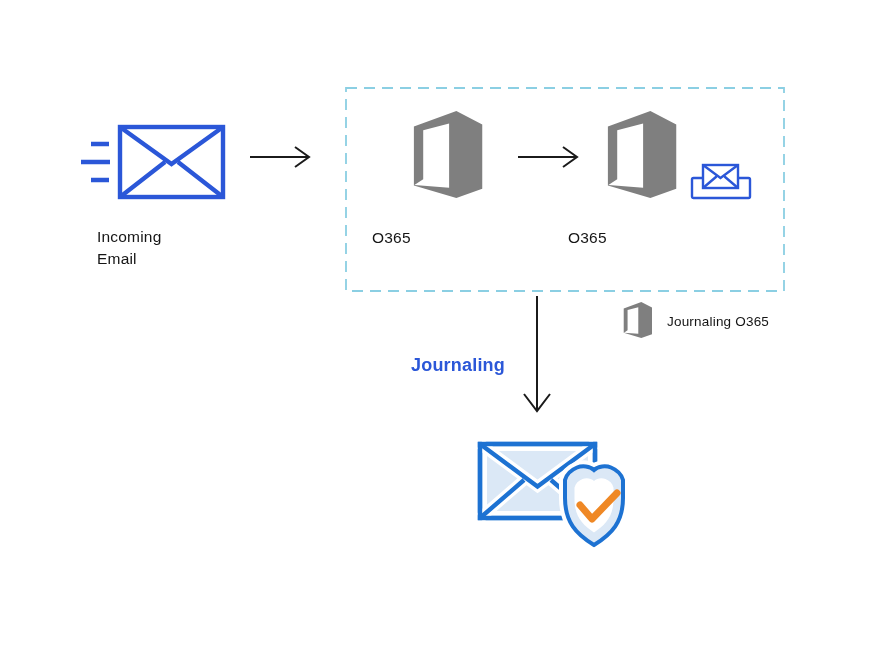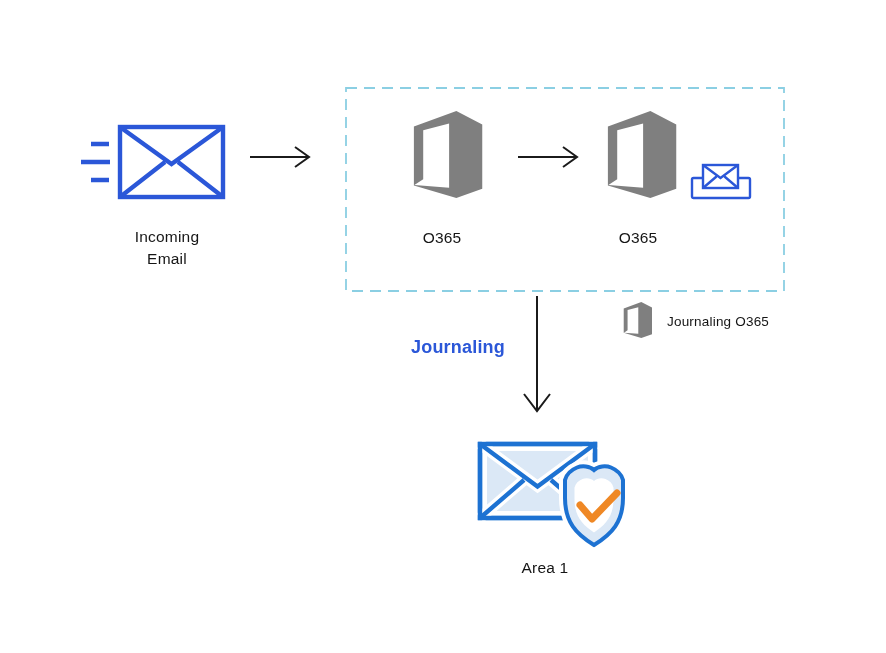--- a/index.html
+++ b/index.html
@@ -2,21 +2,21 @@
 <html style="--royal-blue: #2b57d8; --area-blue: #1d72d2; --area-light: #dbe8f6; --check-orange: #ef8825; --logo-gray: #7f7f7f; --box-dash: #8bcfe3; --arrow-black: #1b1b1b; --text-black: #151515;"><head>
 <meta charset="utf-8">
 <style>
   html,body{margin:0;padding:0;background:#fff;}
   .canvas{
     position:relative;width:886px;height:653px;background:#fff;overflow:hidden;
     font-family:"Liberation Sans", sans-serif;
   }
   .abs{position:absolute;}
   .node-label{
-    position:absolute;text-align:center;color:var(--text-black);
+    position:absolute;text-align:left;color:var(--text-black);
     font-size:15.5px;line-height:22px;letter-spacing:0.2px;
   }
   .journaling{
     position:absolute;color:var(--royal-blue);font-size:18px;font-weight:600;
     text-align:right;letter-spacing:0.2px;
   }
   .legend-label{
     position:absolute;color:var(--text-black);font-size:13.5px;letter-spacing:0.2px;
   }
   
@@ -78,21 +78,21 @@
   </svg>
 
   <svg class="abs" style="left:622px;top:302px" width="30" height="36">
     <use href="#o365logo" width="30" height="36"></use>
   </svg>
   <div class="legend-label" style="left:667px;top:314px">Journaling O365</div>
 
   <svg class="abs" style="left:521px;top:296px" width="32" height="120">
     <path d="M16,0 V114 M3,98 L16,115 L29,98" class="fn sk" stroke-width="2"></path>
   </svg>
-  <div class="journaling" style="left:395px;top:337px;width:110px">Journaling</div>
+  <div class="journaling" style="left:395px;top:355px;width:110px">Journaling</div>
 
   <svg class="abs" style="left:476px;top:438px" width="152" height="115">
     <rect x="4" y="6" width="115" height="74" class="fw sa" stroke-width="4.4"></rect>
     <rect x="11" y="13" width="101" height="60" class="fl"></rect>
     <path d="M4,6 L61.5,48.5 L119,6 M4,80 L48,42 M119,80 L75,42" class="fn swh" stroke-width="11"></path>
     <path d="M4,6 L61.5,48.5 L119,6 M4,80 L48,42 M119,80 L75,42" class="fn sa" stroke-width="4.4"></path>
     <rect x="4" y="6" width="115" height="74" class="fn sa" stroke-width="4.4"></rect>
     <path class="fw swh" stroke-width="12" d="M118,32 C114,28 106,27.5 101,29.5 C95,32 90.5,36 89,42 L89,60 C89,84 100,96 118,107
          C136,96 147,84 147,60 L147,42 C145.5,36 141,32 135,29.5 C130,27.5 122,28 118,32 Z"></path>
     <path class="fl sa" stroke-width="4" d="M118,32 C114,28 106,27.5 101,29.5 C95,32 90.5,36 89,42 L89,60 C89,84 100,96 118,107
@@ -110,16 +110,15 @@
 
   <div class="node-label" style="left:372px;top:227px;width:140px">
     <div>O365</div>
   </div>
 
   <div class="node-label" style="left:568px;top:227px;width:140px">
     <div>O365</div>
   </div>
 
   <div class="node-label" style="left:465px;top:557px;width:160px">
-    <div>Area 1</div>
   </div>
 
 </div>
 
 </body></html>

